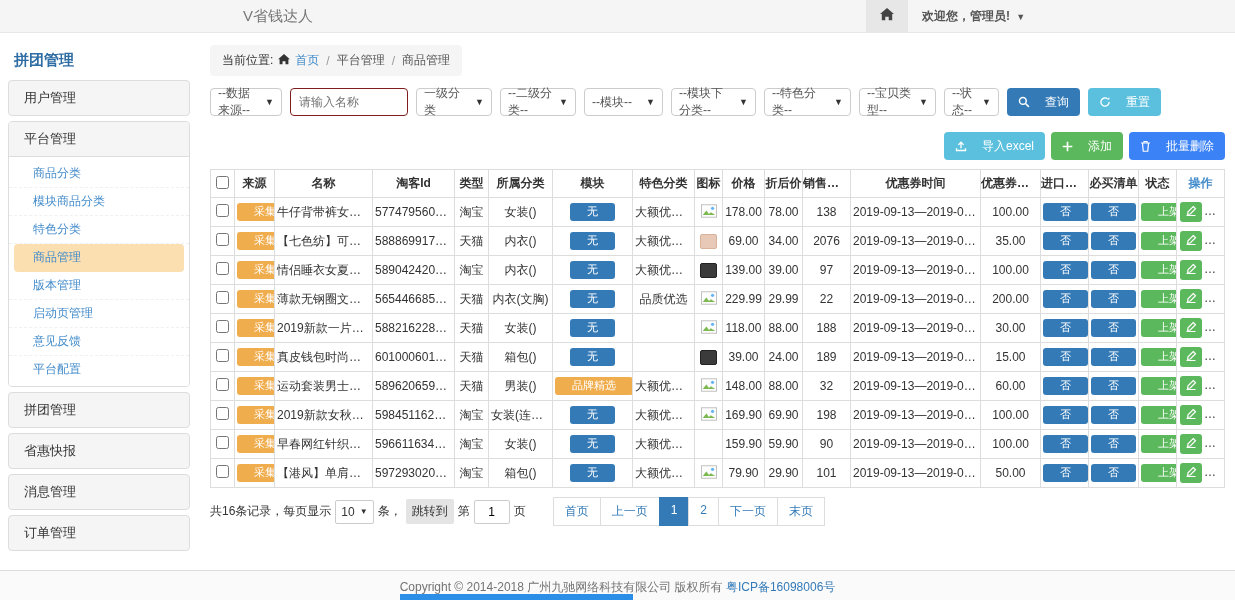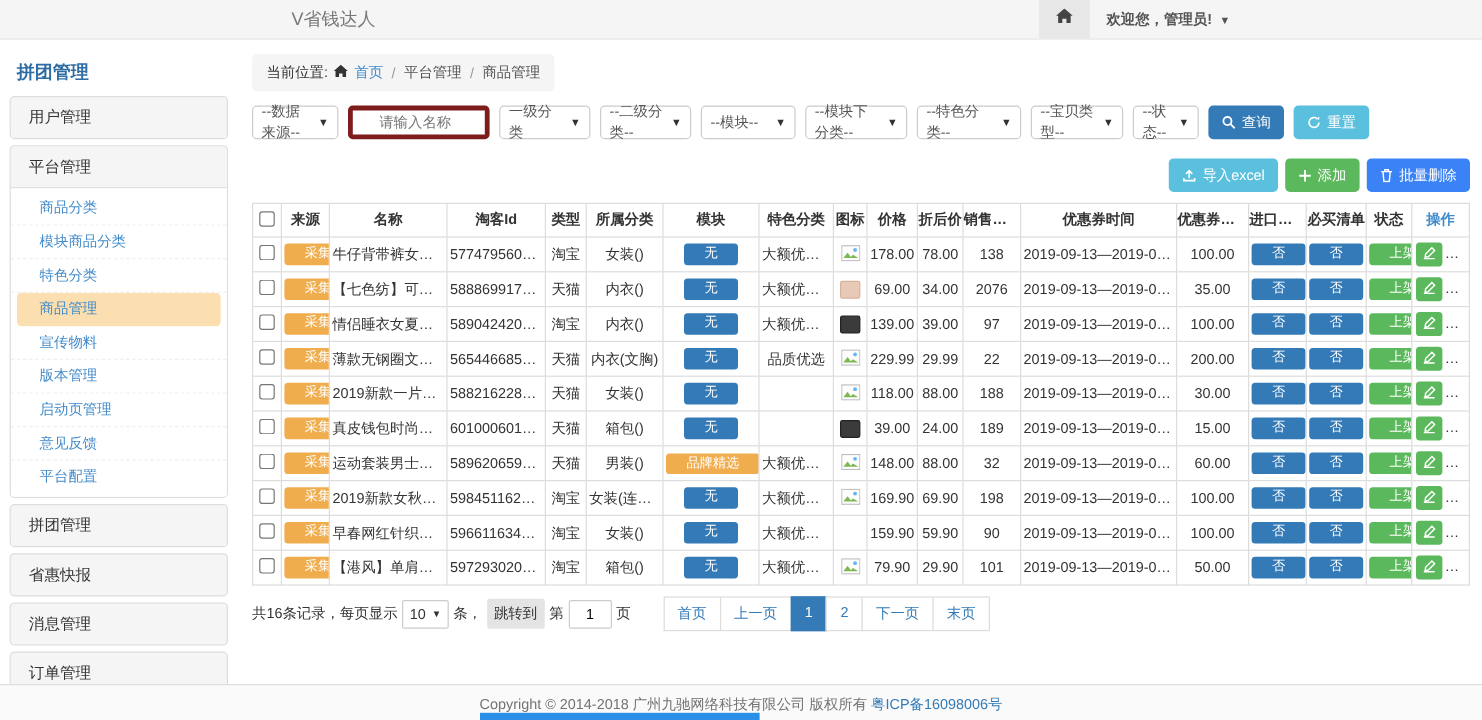--- a/index.html
+++ b/index.html
@@ -30,22 +30,22 @@
   .main { flex:1; min-width:0; }
   
   .breadcrumb { display:inline-flex; align-items:center; gap:5px; background:#f5f5f5; border-radius:4px; padding:7px 12px; font-size:12px; color:#333; margin:4px 0 10px; }
   .breadcrumb .home-link { color:#428bca; cursor:pointer; }
   .breadcrumb .sep { color:#9a9a9a; padding:0 2px; }
   .breadcrumb .crumb { color:#555; }
   
   .filters { display:flex; gap:8px; margin:2px 0 16px; align-items:center; flex-wrap:nowrap; }
   .f-select { height:28px; border:1px solid #ccc; border-radius:4px; background:#fff; font-size:12px; color:#555; display:flex; align-items:center; justify-content:space-between; padding:0 7px; cursor:pointer; flex:none; }
   .f-select .caret { font-size:9px; color:#333; margin-left:5px; }
-  .f-input { height:28px; border:4px solid #7f1d1d; border-radius:4px; padding:0 22px; font-size:12px; color:#555; width:118px; flex:none; }
-  .btn { height:28px; border:none; border-radius:4px; color:#fff; font-size:12px; display:inline-flex; align-items:center; gap:5px; padding:0 11px; cursor:pointer; flex:none; }
+  .f-input { height:28px; border:1px solid #7f1d1d; border-radius:4px; padding:0 8px; font-size:12px; color:#555; width:118px; flex:none; }
+  .btn { height:28px; border:none; border-radius:4px; color:#fff; font-size:12px; display:inline-flex; align-items:center; gap:15px; padding:0 11px; cursor:pointer; flex:none; }
   .btn svg { display:block; }
   .btn-primary { background:#337ab7; }
   .btn-info    { background:#5bc0de;align-items:center; }
   .btn-success { background:#5cb85c; }
   .btn-danger-light { background:#3b82f6; }
   
   .actions { display:flex; justify-content:flex-end; gap:6px; margin-bottom:9px; }
   
   table { width:100%; border-collapse:collapse; table-layout:fixed; font-size:12px; }
   th,td { border:1px solid #ddd; text-align:center; padding:4px 2px; overflow:hidden; white-space:nowrap; text-overflow:ellipsis; }
@@ -107,21 +107,20 @@
         <div class="panel">
           <div class="panel-head">用户管理</div>
         </div>
         <div class="panel open">
           <div class="panel-head">平台管理</div>
           <ul class="submenu">
             <li>商品分类</li>
             <li>模块商品分类</li>
             <li>特色分类</li>
             <li class="active">商品管理</li>
-            <li>宣传物料</li>
             <li>版本管理</li>
             <li>启动页管理</li>
             <li>意见反馈</li>
             <li>平台配置</li>
           </ul>
         </div>
         <div class="panel">
           <div class="panel-head">拼团管理</div>
         </div>
         <div class="panel">

